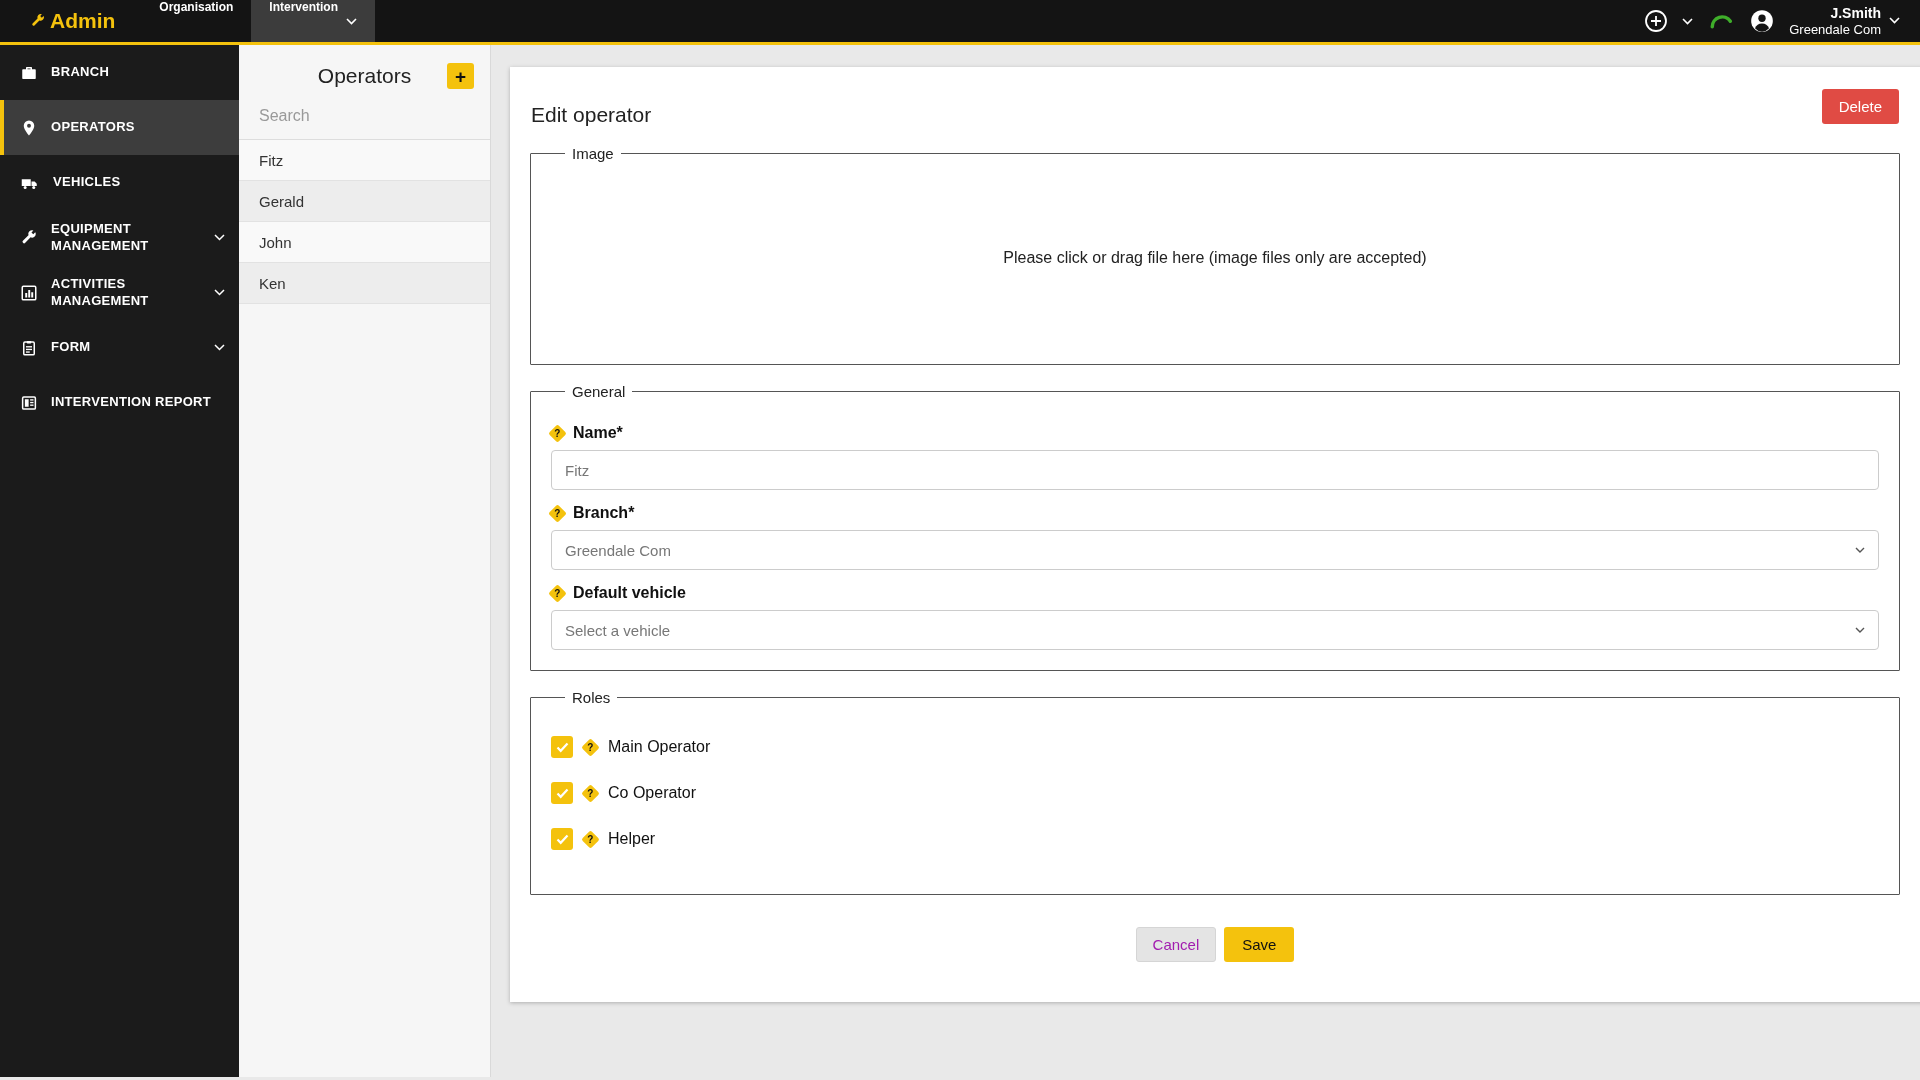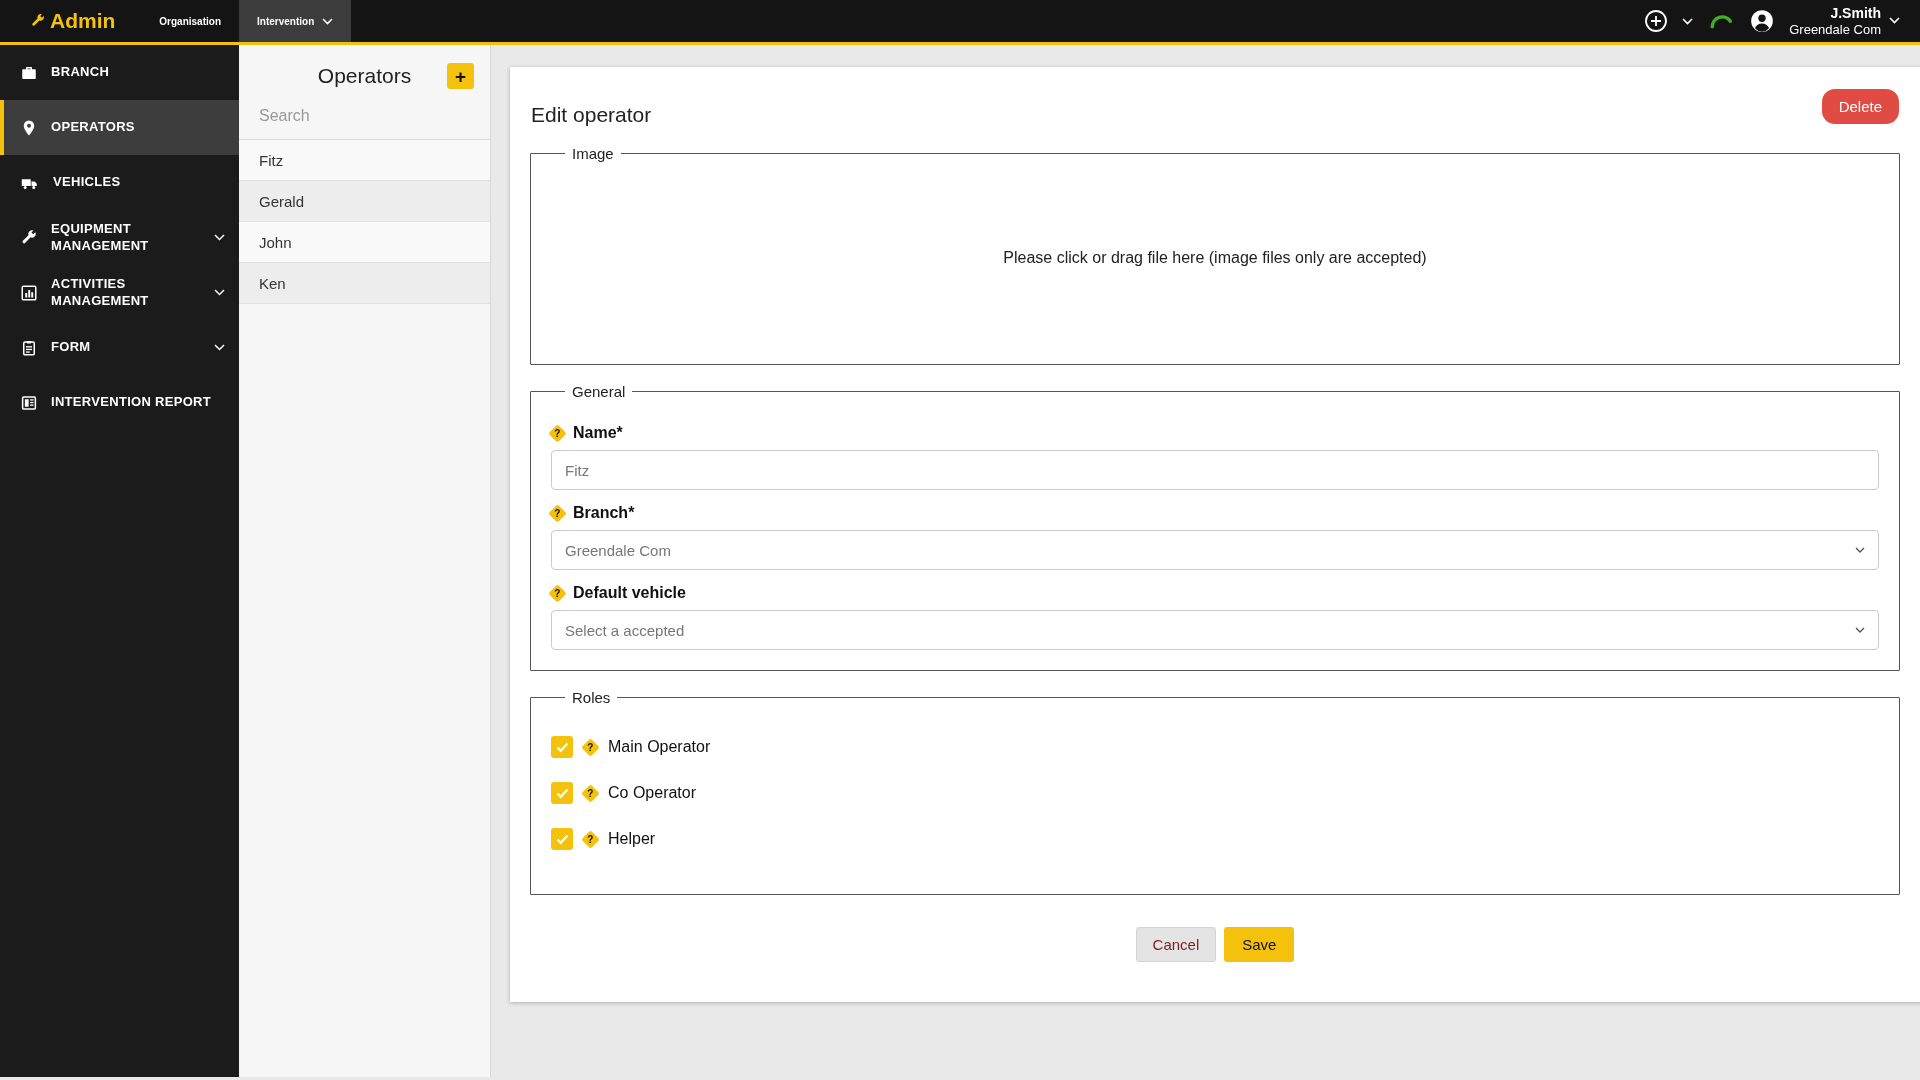--- a/index.html
+++ b/index.html
@@ -9,21 +9,21 @@
     --sidebar:#1b1b1b;
   }
   *{box-sizing:border-box;margin:0;padding:0;}
   html,body{width:1920px;height:1080px;overflow:hidden;}
   body{font-family:"Liberation Sans", sans-serif;background:#e9e9e9;color:#222;}
 
   
   .topbar{height:45px;background:var(--topbar);display:flex;align-items:stretch;border-bottom:3px solid var(--accent);color:#fff;}
   .logo{display:flex;align-items:center;gap:4px;padding:0 26px 0 30px;color:var(--accent);font-size:21px;font-weight:bold;}
   .topmenu{display:flex;align-items:stretch;}
-  .menu-item{display:flex;align-items:center;gap:8px;padding:0 18px;font-size:10px;font-weight:bold;color:#fff;cursor:pointer;}
+  .menu-item{display:flex;gap:8px;padding:0 18px;font-size:12px;font-weight:bold;color:#fff;cursor:pointer;}
   .menu-item.active{background:#3c3c3c;}
   .topbar-right{margin-left:auto;display:flex;align-items:center;gap:14px;padding-right:20px;}
   .icon-btn{display:flex;align-items:center;cursor:pointer;color:#fff;}
   .user-block{display:flex;align-items:center;gap:8px;cursor:pointer;}
   .user-text{text-align:right;line-height:1.2;}
   .user-name{font-size:14px;font-weight:bold;}
   .user-org{font-size:13px;}
   .chev{display:inline-flex;align-items:center;color:#fff;}
 
   
@@ -47,41 +47,41 @@
   .op-search input::placeholder{color:#999;}
   .op-list{list-style:none;}
   .op-row{height:41px;display:flex;align-items:center;padding-left:20px;font-size:15px;color:#333;border-bottom:1px solid #e2e2e2;cursor:pointer;background:#f9f9f9;}
   .op-row:nth-child(even){background:#ededed;}
 
   
   .content{flex:1;position:relative;background:#e9e9e9;}
   .card{position:absolute;left:19px;top:22px;width:1417px;min-height:892px;background:#fff;box-shadow:0 1px 4px rgba(0,0,0,.25);padding:22px 27px 40px 20px;}
   .card-head{display:flex;align-items:flex-start;justify-content:space-between;padding:0 1px;margin-bottom:18px;}
   .card-title{font-size:21px;font-weight:normal;color:#222;padding-top:14px;}
-  .delete-btn{background:var(--delete);color:#fff;border:none;border-radius:13px;font-size:15px;padding:9px 17px;cursor:pointer;font-family:inherit;}
+  .delete-btn{background:var(--delete);color:#fff;border:none;border-radius:3px;font-size:15px;padding:9px 17px;cursor:pointer;font-family:inherit;}
 
   fieldset{border:1px solid #555;border-radius:1px;margin-bottom:18px;padding:10px 20px 20px 20px;}
   legend{font-size:15px;color:#222;padding:0 7px;margin-left:14px;}
 
   .dropzone{height:172px;display:flex;align-items:center;justify-content:center;font-size:16px;color:#222;cursor:pointer;}
 
   .field{margin-top:14px;}
   .field-label{display:flex;align-items:center;gap:9px;margin-bottom:8px;font-size:16px;font-weight:bold;color:#111;}
   .help-icon{flex:none;width:13px;height:13px;background:var(--accent);transform:rotate(45deg);display:flex;align-items:center;justify-content:center;border-radius:2px;cursor:pointer;}
   .help-icon span{transform:rotate(-45deg);font-size:10px;font-weight:bold;color:#111;}
   .text-input{width:100%;height:40px;border:1px solid #ccc;border-radius:4px;padding:0 13px;font-size:15px;color:#777;font-family:inherit;outline:none;}
   .select{width:100%;height:40px;border:1px solid #ccc;border-radius:4px;padding:0 13px;font-size:15px;color:#777;display:flex;align-items:center;justify-content:space-between;cursor:pointer;background:#fff;}
   .select .chev{color:#555;}
 
   .role-row{display:flex;align-items:center;gap:11px;margin:20px 0 24px 0;}
   .checkbox{width:22px;height:22px;background:var(--accent);border-radius:3px;display:flex;align-items:center;justify-content:center;cursor:pointer;}
   .role-label{font-size:16px;color:#111;}
 
   .btn-row{display:flex;justify-content:center;gap:8px;margin-top:32px;}
-  .cancel-btn{background:#e4e4e4;color:#7f1d1d;border:1px solid #d5d5d5;border-radius:3px;font-size:15px;padding:8px 16px;cursor:pointer;font-family:inherit;}
+  .cancel-btn{background:#e4e4e4;color:#a21caf;border:1px solid #d5d5d5;border-radius:3px;font-size:15px;padding:8px 16px;cursor:pointer;font-family:inherit;}
   .save-btn{background:var(--accent);color:#111;border:none;border-radius:3px;font-size:15px;padding:8px 18px;cursor:pointer;font-family:inherit;}
 </style>
 </head>
 <body>
 
 <header class="topbar">
   <div class="logo">
     <span style="display:flex;">
       <svg width="16" height="16" viewBox="0 0 24 24" fill="currentColor">
           <path d="M21 6.5a5 5 0 0 1-6.9 4.6L7 18.2a2 2 0 1 1-2.8-2.8l7.1-7.1A5 5 0 0 1 17.9 2l-2.6 2.6 2.4 2.4L20.3 4.4c.5.6.7 1.3.7 2.1z"></path>
@@ -288,21 +288,21 @@
         </div>
 
         <div class="field">
           <div class="field-label">
             <span class="help-icon">
                 <span>?</span>
               </span>
             <span>Default vehicle</span>
           </div>
           <div class="select">
-            <span>Select a accepted</span>
+            <span>Select a vehicle</span>
             <span class="chev">
               <svg width="10" height="6" viewBox="0 0 10 6">
                   <path d="M1 1l4 4 4-4" stroke="#555" stroke-width="1.4" fill="none"></path>
                 </svg>
             </span>
           </div>
         </div>
       </fieldset>
 
       <fieldset>

